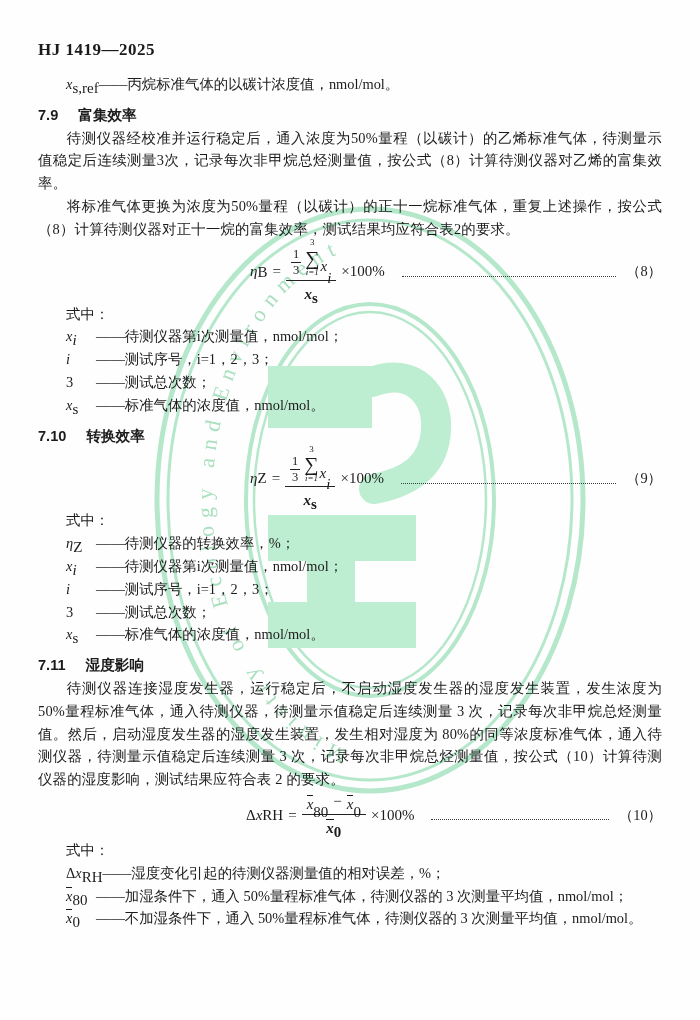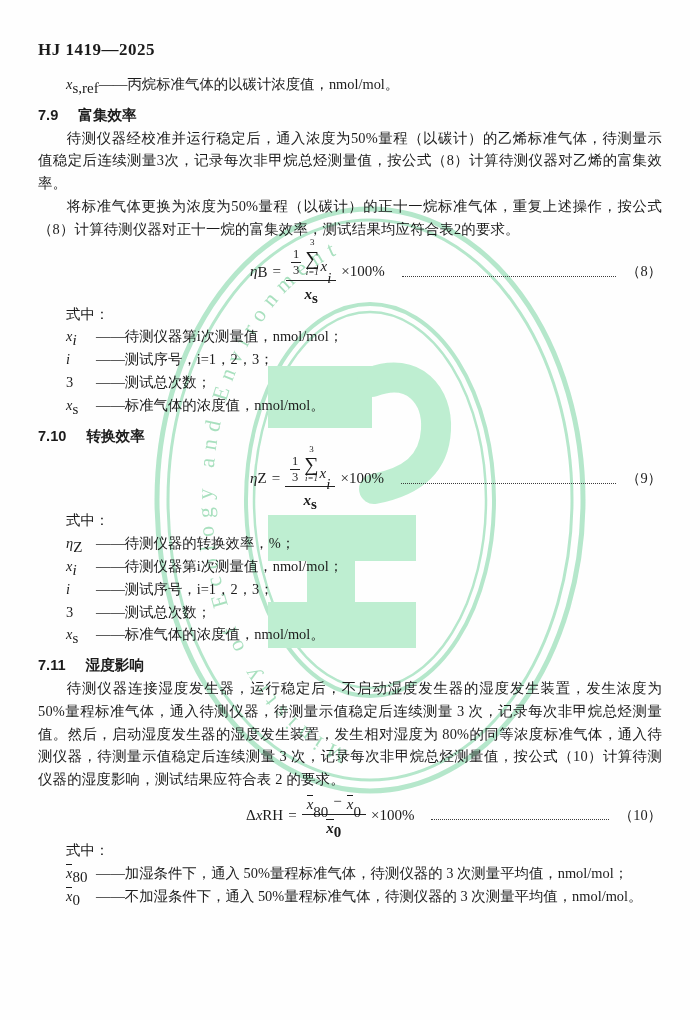--- a/index.html
+++ b/index.html
@@ -179,19 +179,20 @@
           </span>
           <span class="den"><span class="ovl"><span class="it">x</span></span><sub>0</sub></span>
         </span>
         <span class="op">×100%</span>
       </span>
       <span class="dots"></span>
       <span class="flabel">（10）</span>
     </div>
 
     <div class="where">式中：</div>
+    <div class="defline"><span class="dsym"><span>Δ</span><span class="it">x</span><sub>RH</sub></span><span>——湿度变化引起的待测仪器测量值的相对误差，%；</span></div>
     <div class="defline"><span class="dsym"><span class="ovl"><span class="it">x</span></span><sub>80</sub></span><span>——加湿条件下，通入 50%量程标准气体，待测仪器的 3 次测量平均值，nmol/mol；</span></div>
     <div class="defline"><span class="dsym"><span class="ovl"><span class="it">x</span></span><sub>0</sub></span><span>——不加湿条件下，通入 50%量程标准气体，待测仪器的 3 次测量平均值，nmol/mol。</span></div>
 
   </div>
 
   <div class="page-no">10</div>
 </div>
 
 </body></html>

